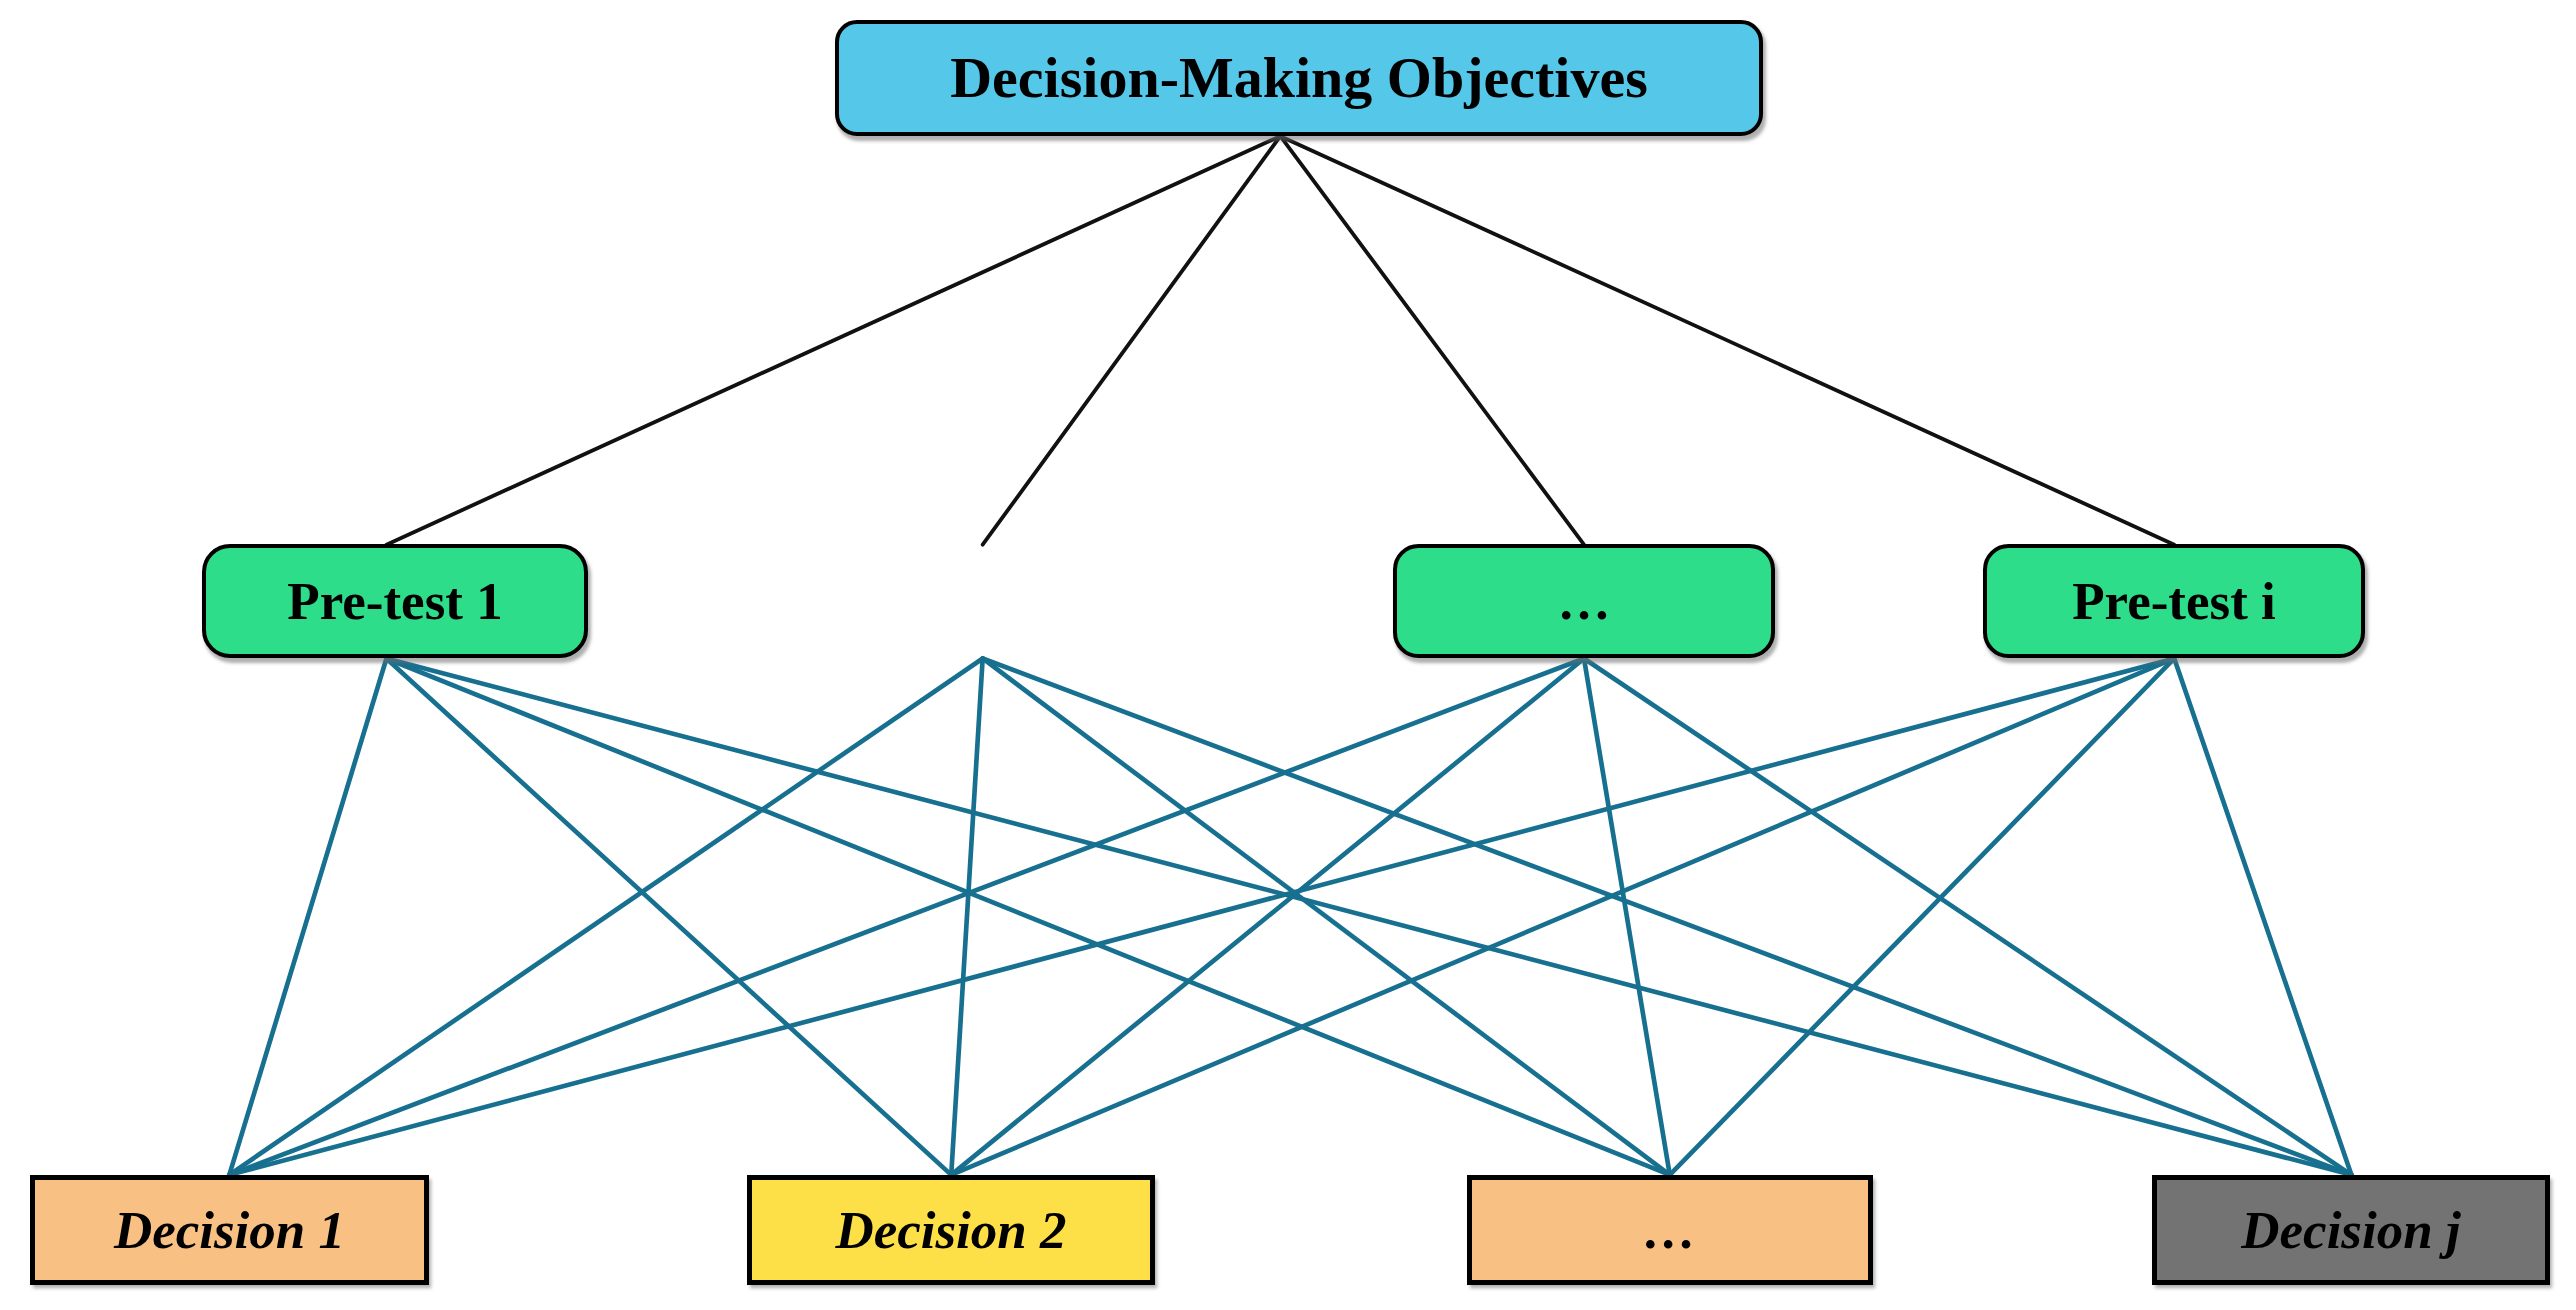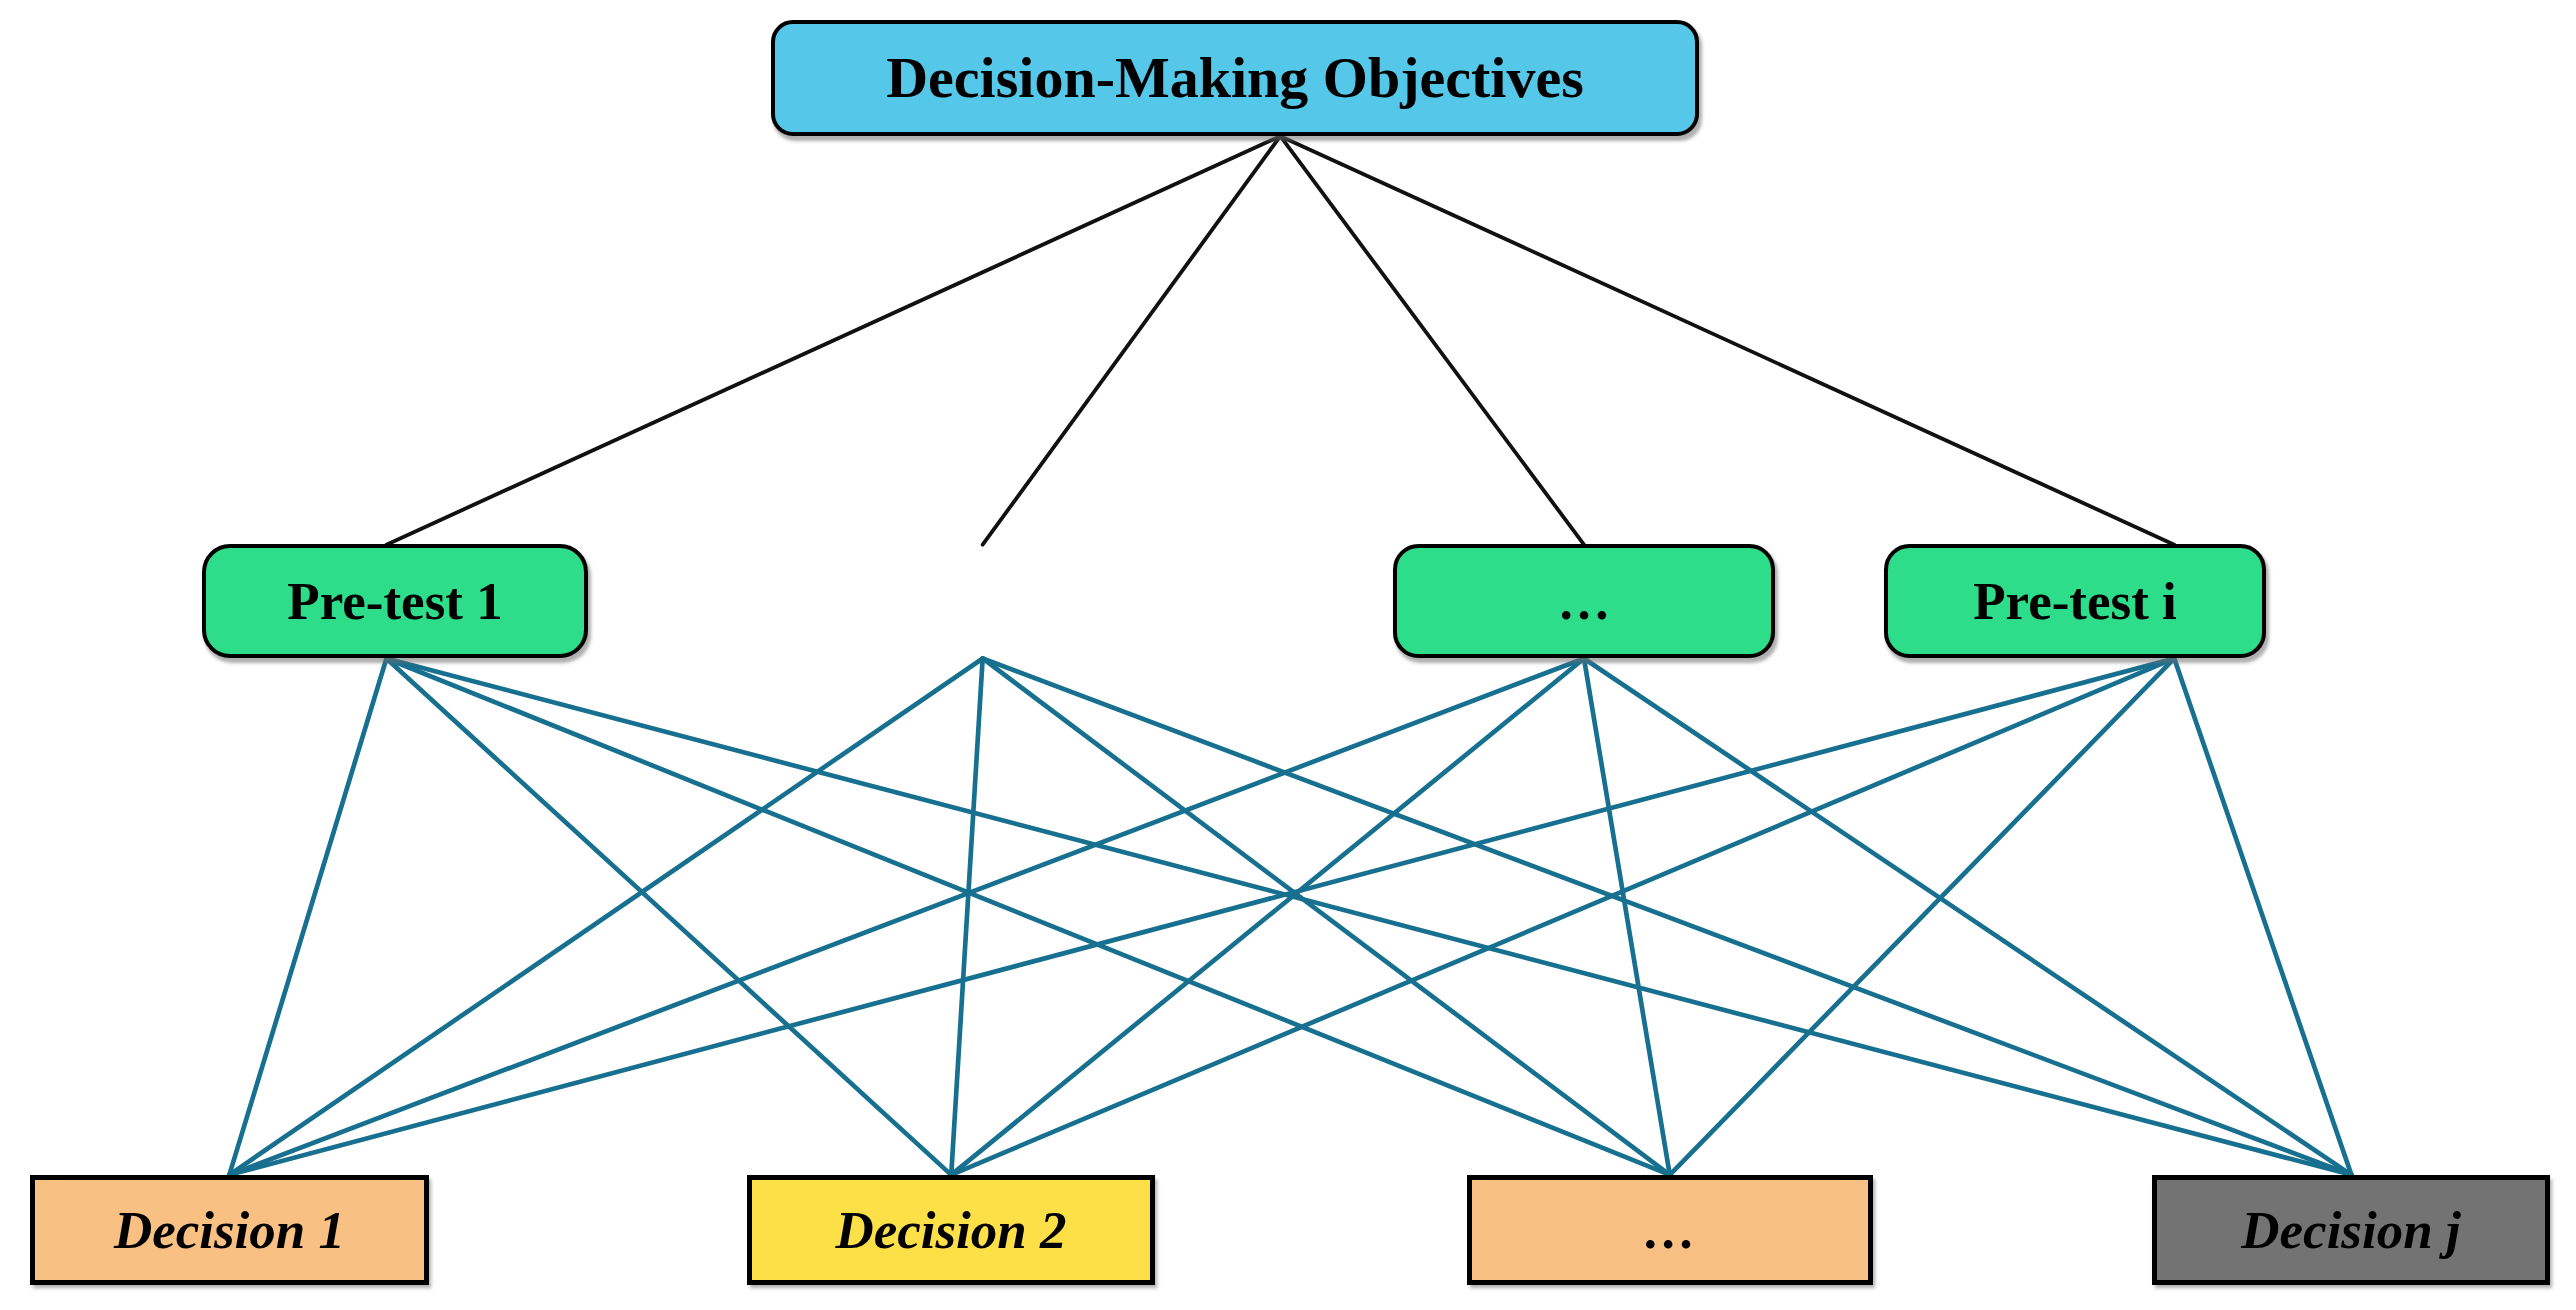--- a/index.html
+++ b/index.html
@@ -29,35 +29,35 @@
     display: flex;
     align-items: center;
     justify-content: center;
     font-weight: bold;
     color: #000000;
     text-align: center;
     box-shadow: 2.5px 4.2px 3.4px rgba(110, 110, 110, 0.55);
     white-space: nowrap;
   }
   .node-objective {
-    left: 771px;  top: 19.5px;  width: 928px; height: 116px;
+    left: 835px;  top: 19.5px;  width: 928px; height: 116px;
     border-radius: 22px;
     font-size: 58px;
     border-width: 4.2px;
   }
   .node-pretest {
     top: 544px; height: 114px;
     border-radius: 25.5px;
     font-size: 53px;
     border-width: 4.2px;
   }
   #pretest-1 { left: 202px;  width: 386px; border-radius: 28px; }
   #pretest-2 { left: 793px;  width: 379px; }
   #pretest-3 { left: 1393px; width: 382px; }
-  #pretest-4 { left: 1884px; width: 382px; }
+  #pretest-4 { left: 1983px; width: 382px; }
   .node-decision {
     top: 1175px; height: 110px;
     border-radius: 0;
     font-size: 53px;
     border-width: 5.1px;
     font-style: italic;
   }
   #decision-1 { left: 30px;   width: 399px; }
   #decision-2 { left: 747px;  width: 408px; }
   #decision-3 { left: 1467px; width: 406px; }

